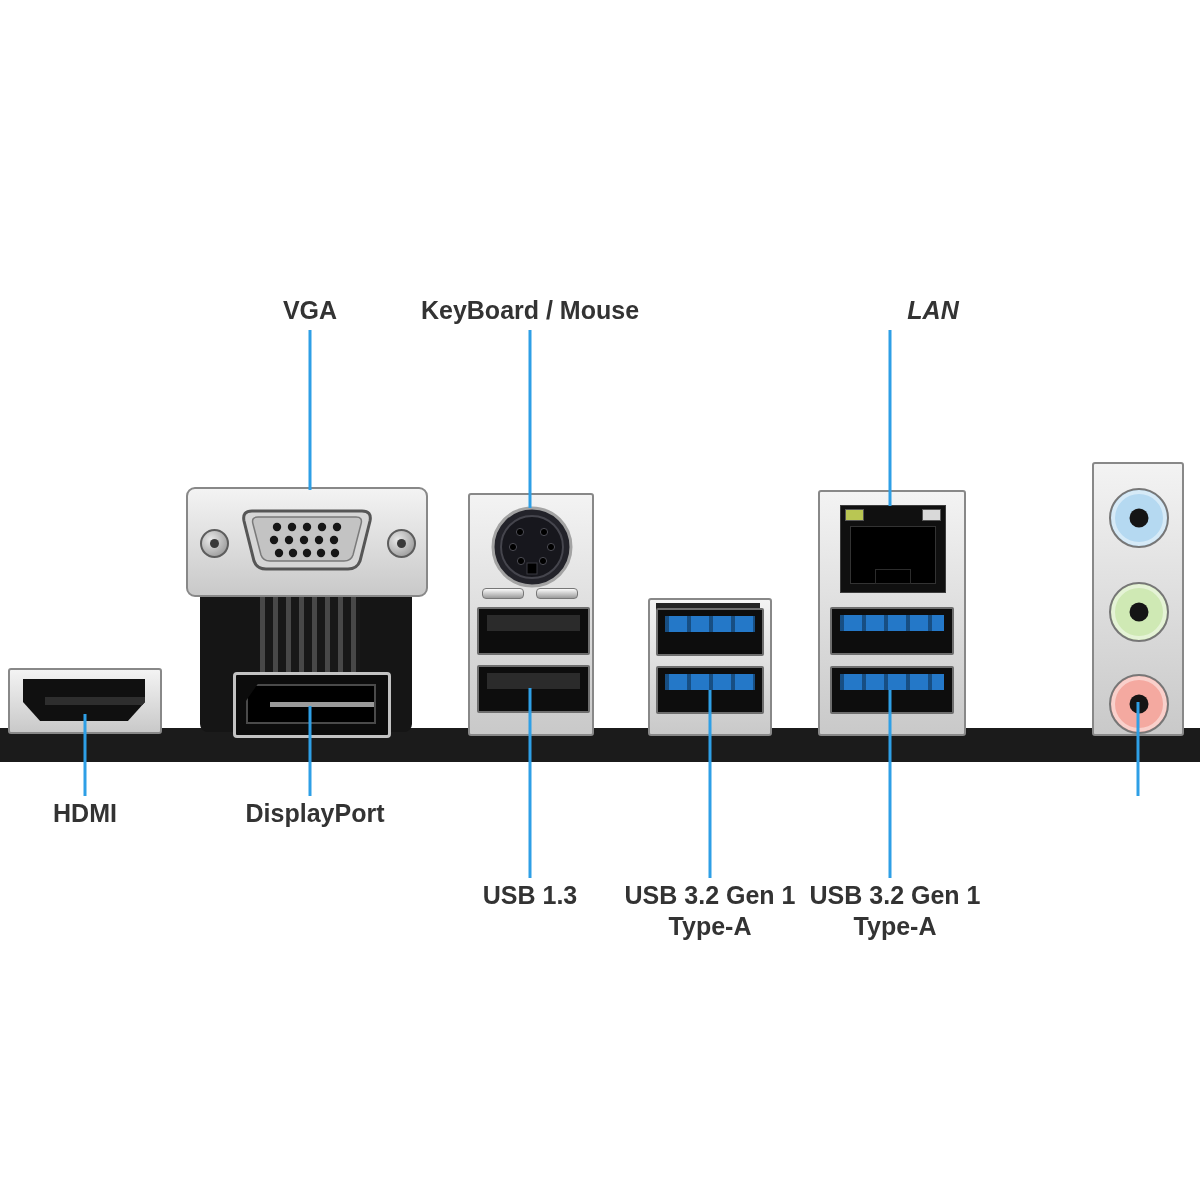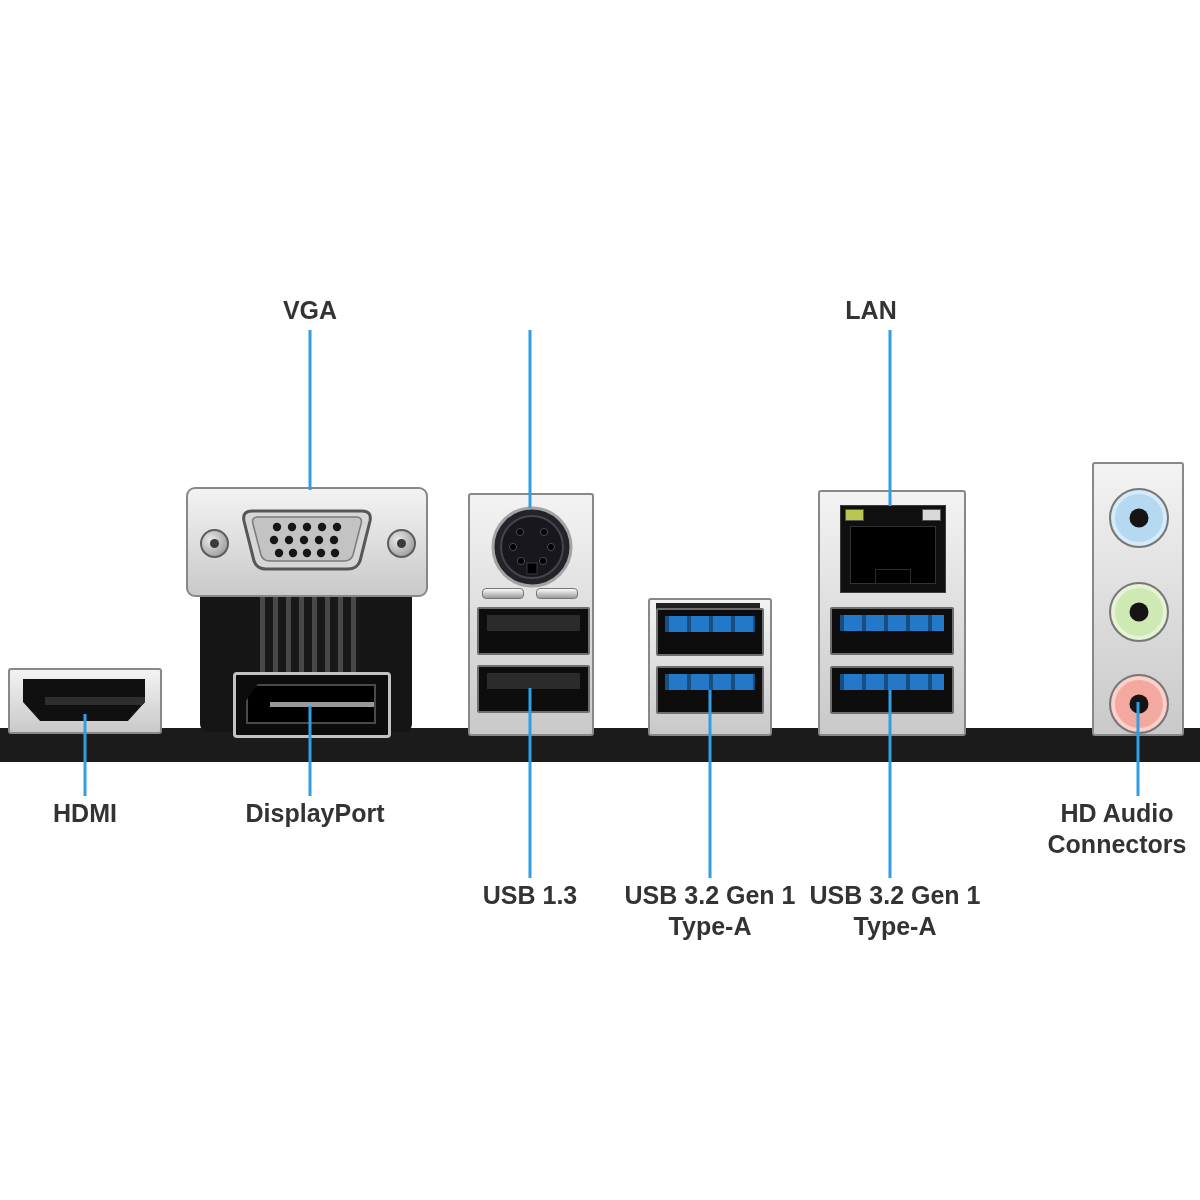--- a/index.html
+++ b/index.html
@@ -205,32 +205,29 @@
   <div class="line" style="left:530px;top:330px;height:178px;"></div>
   <div class="line" style="left:890px;top:330px;height:176px;"></div>
   <div class="line" style="left:85px;top:714px;height:82px;"></div>
   <div class="line" style="left:310px;top:706px;height:90px;"></div>
   <div class="line" style="left:530px;top:688px;height:190px;"></div>
   <div class="line" style="left:710px;top:690px;height:188px;"></div>
   <div class="line" style="left:890px;top:690px;height:188px;"></div>
   <div class="line" style="left:1138px;top:702px;height:94px;"></div>
 
   <div class="label" style="left:310px;top:295px;">VGA</div>
-  <div class="label" style="left:871px;top:295px;">LAN</div>
+  <div class="label" style="left:530px;top:295px;">KeyBoard / Mouse</div>
+  <div class="label" style="left:933px;top:295px;font-style:italic;">LAN</div>
 
   <div class="label" style="left:85px;top:798px;">HDMI</div>
   <div class="label" style="left:315px;top:798px;">DisplayPort</div>
   <div class="label" style="left:530px;top:880px;">USB 1.3</div>
 
   <div class="label" style="left:710px;top:880px;">
     <span style="display:block">USB 3.2 Gen 1</span>
     <span style="display:block">Type-A</span>
   </div>
   <div class="label" style="left:895px;top:880px;">
     <span style="display:block">USB 3.2 Gen 1</span>
     <span style="display:block">Type-A</span>
   </div>
-  <div class="label" style="left:1117px;top:798px;">
-    <span style="display:block">HD Audio</span>
-    <span style="display:block">Connectors</span>
-  </div>
 
 </div>
 
 </body></html>

